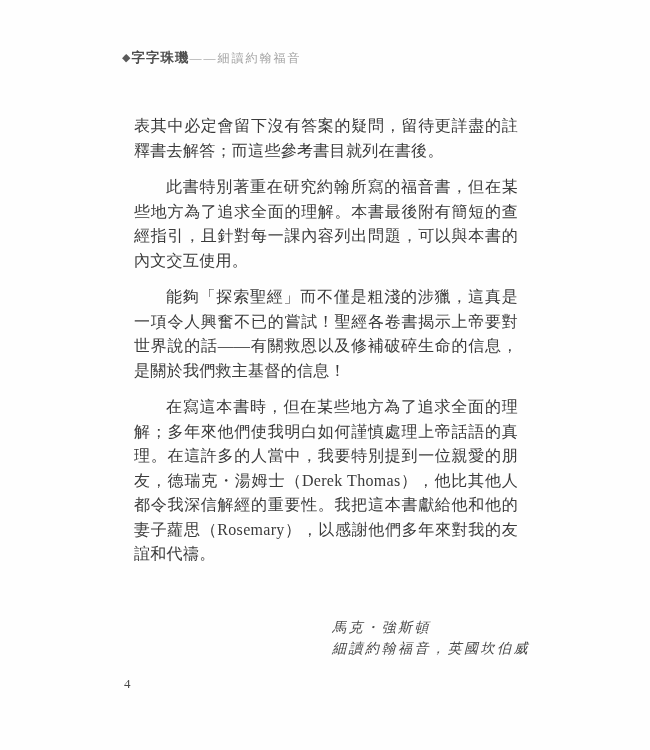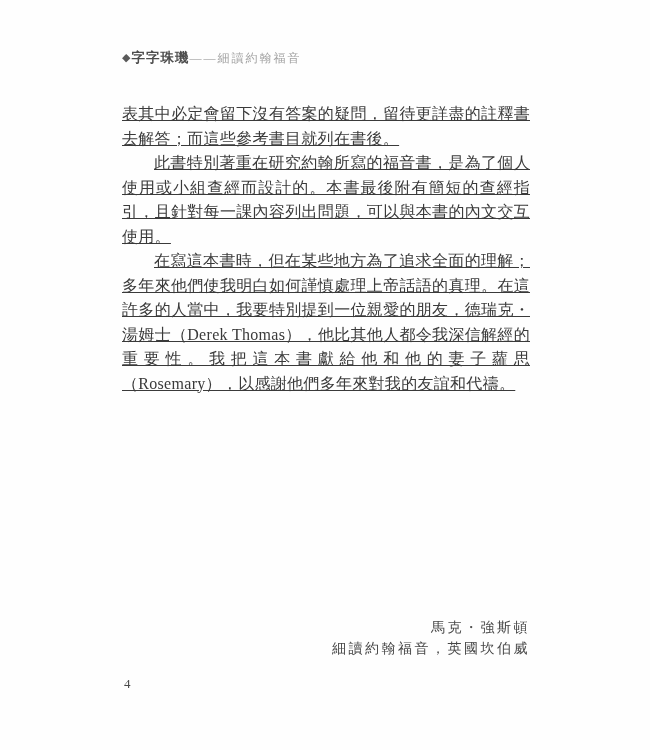--- a/index.html
+++ b/index.html
@@ -46,37 +46,36 @@
     top: 102px;
     width: 408px;
     font-size: 16px;
     line-height: 24.5px;
     color: #3a3a3a;
     text-align: justify;
     text-justify: inter-ideograph;
     letter-spacing: 0.3px;
   }
   .body-text p {
-    margin: 0;
+    margin: 12px;
     padding: 0;
     text-indent: 2em;
-    text-decoration: underline;
   }
   .body-text p.no-indent {
     text-indent: 0;
   }
   
   .signature-block {
     position: absolute;
     right: 120px;
     top: 618px;
-    text-align: right;
     font-size: 14px;
     line-height: 20.5px;
     color: #474747;
+    font-style: italic;
     letter-spacing: 2.5px;
     white-space: nowrap;
     margin-left: 28px;
   }
   
   .page-number {
     position: absolute;
     left: 124px;
     top: 676px;
     font-size: 13px;
@@ -87,21 +86,22 @@
 <body>
 
 <div class="book-page">
 
   <div class="running-header">
     <span class="marker">◆</span><span class="title">字字珠璣</span><span class="separator">——</span><span class="subtitle">細讀約翰福音</span>
   </div>
 
   <div class="body-text">
     <p class="no-indent">表其中必定會留下沒有答案的疑問，留待更詳盡的註釋書去解答；而這些參考書目就列在書後。</p>
-    <p>此書特別著重在研究約翰所寫的福音書，是為了個人使用或小組查經而設計的。本書最後附有簡短的查經指引，且針對每一課內容列出問題，可以與本書的內文交互使用。</p>
+    <p>此書特別著重在研究約翰所寫的福音書，但在某些地方為了追求全面的理解。本書最後附有簡短的查經指引，且針對每一課內容列出問題，可以與本書的內文交互使用。</p>
+    <p>能夠「探索聖經」而不僅是粗淺的涉獵，這真是一項令人興奮不已的嘗試！聖經各卷書揭示上帝要對世界說的話——有關救恩以及修補破碎生命的信息，是關於我們救主基督的信息！</p>
     <p>在寫這本書時，但在某些地方為了追求全面的理解；多年來他們使我明白如何謹慎處理上帝話語的真理。在這許多的人當中，我要特別提到一位親愛的朋友，德瑞克・湯姆士（Derek Thomas），他比其他人都令我深信解經的重要性。我把這本書獻給他和他的妻子蘿思（Rosemary），以感謝他們多年來對我的友誼和代禱。</p>
   </div>
 
   <div class="signature-block">
     <div>馬克・強斯頓</div>
     <div>細讀約翰福音，英國坎伯威</div>
   </div>
 
   <div class="page-number">4</div>
 

